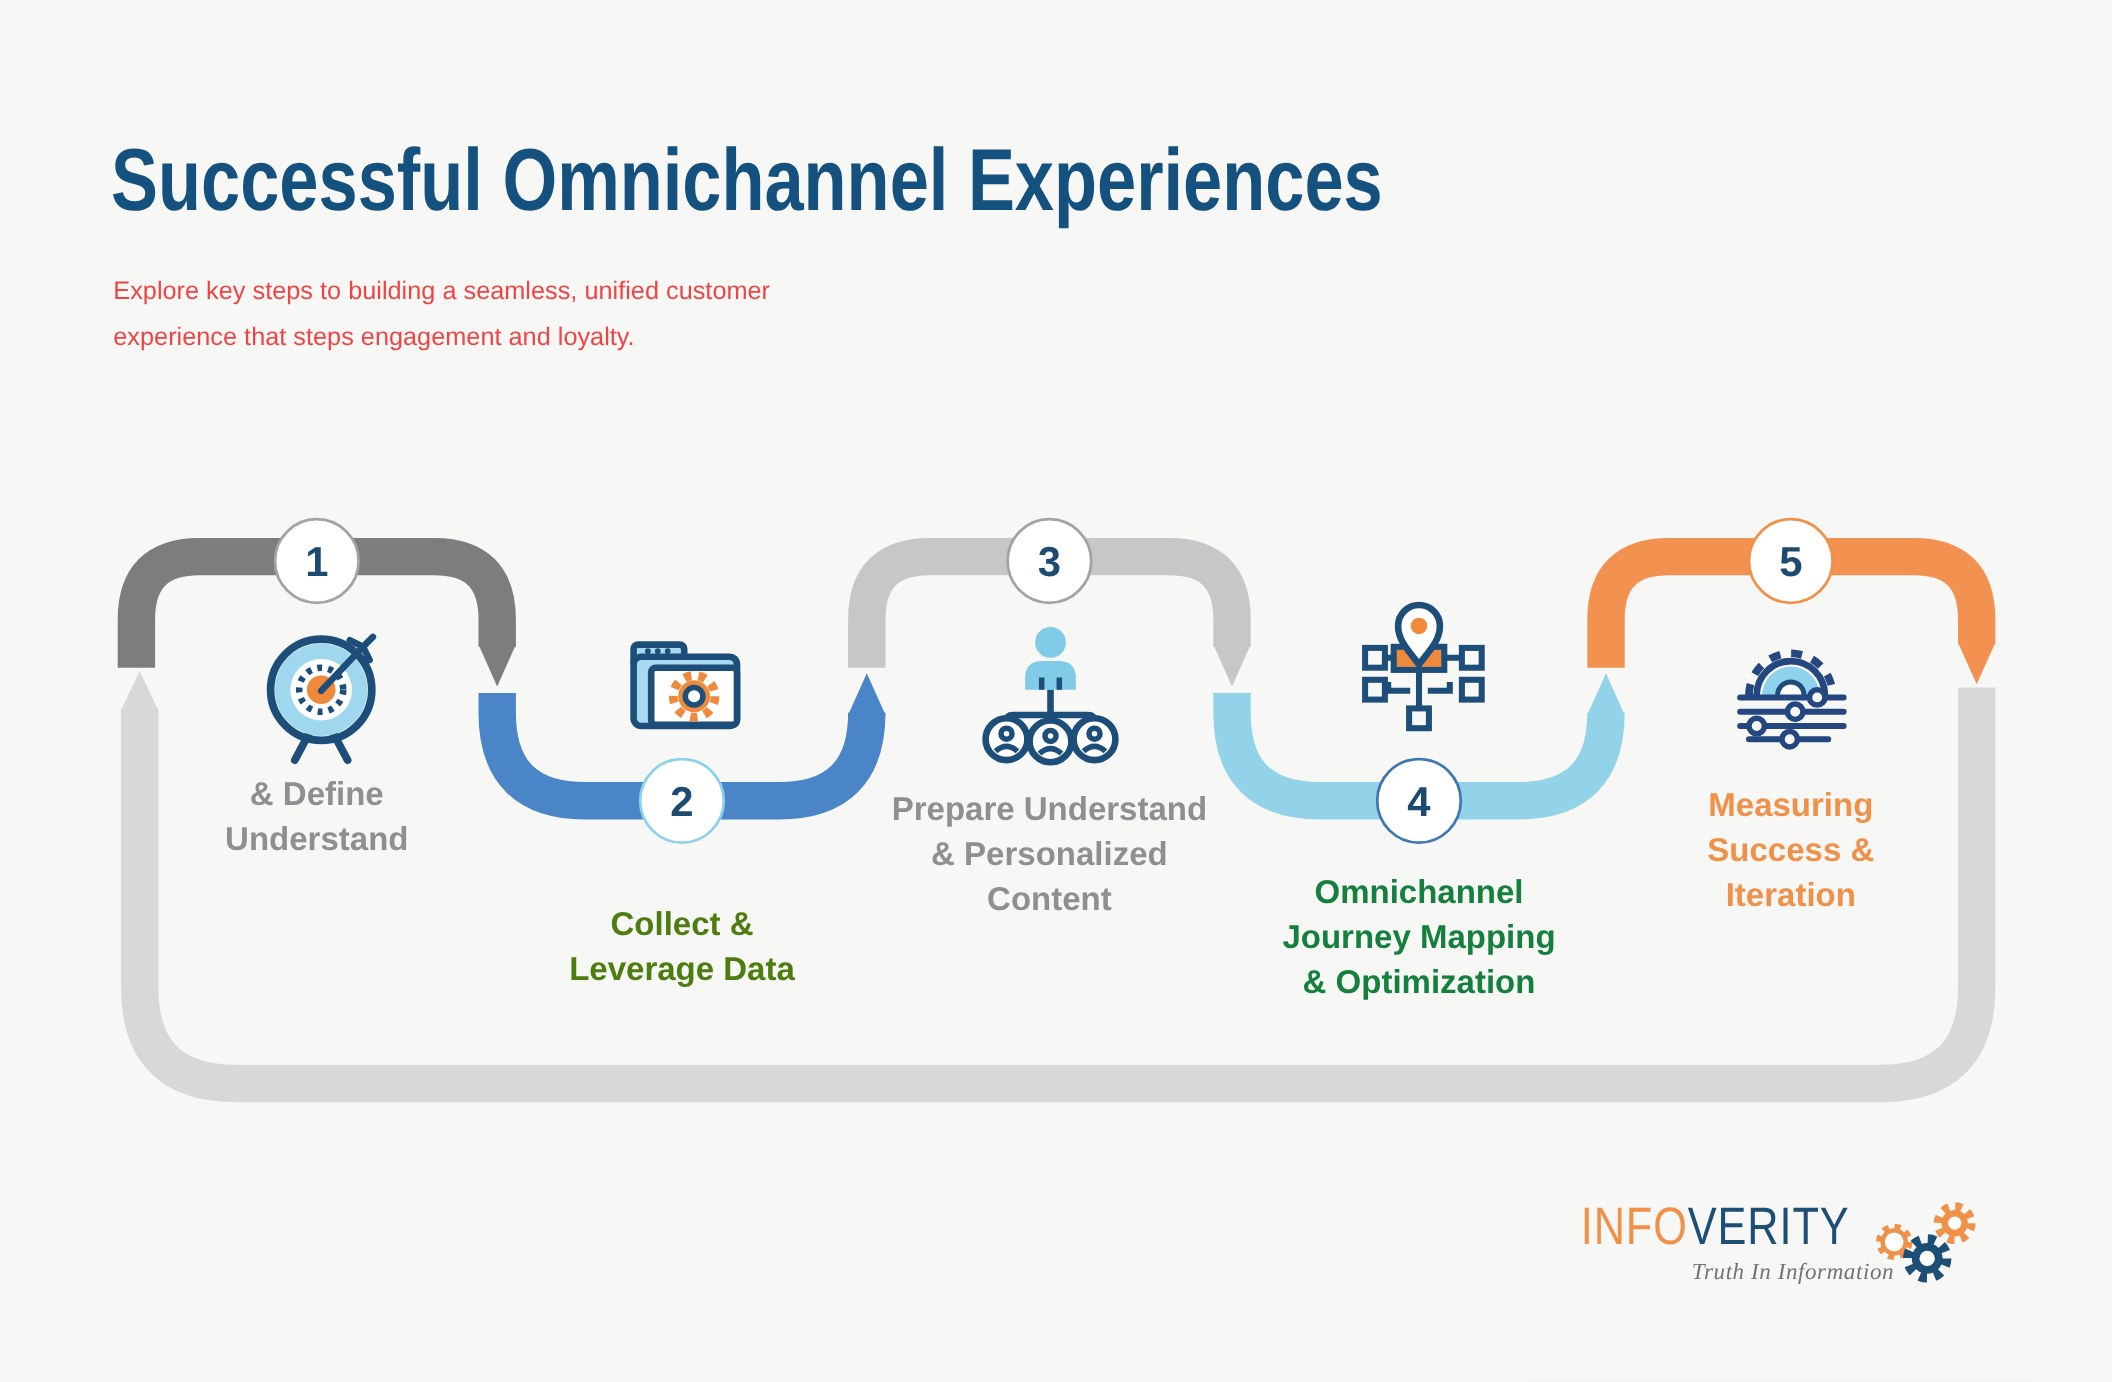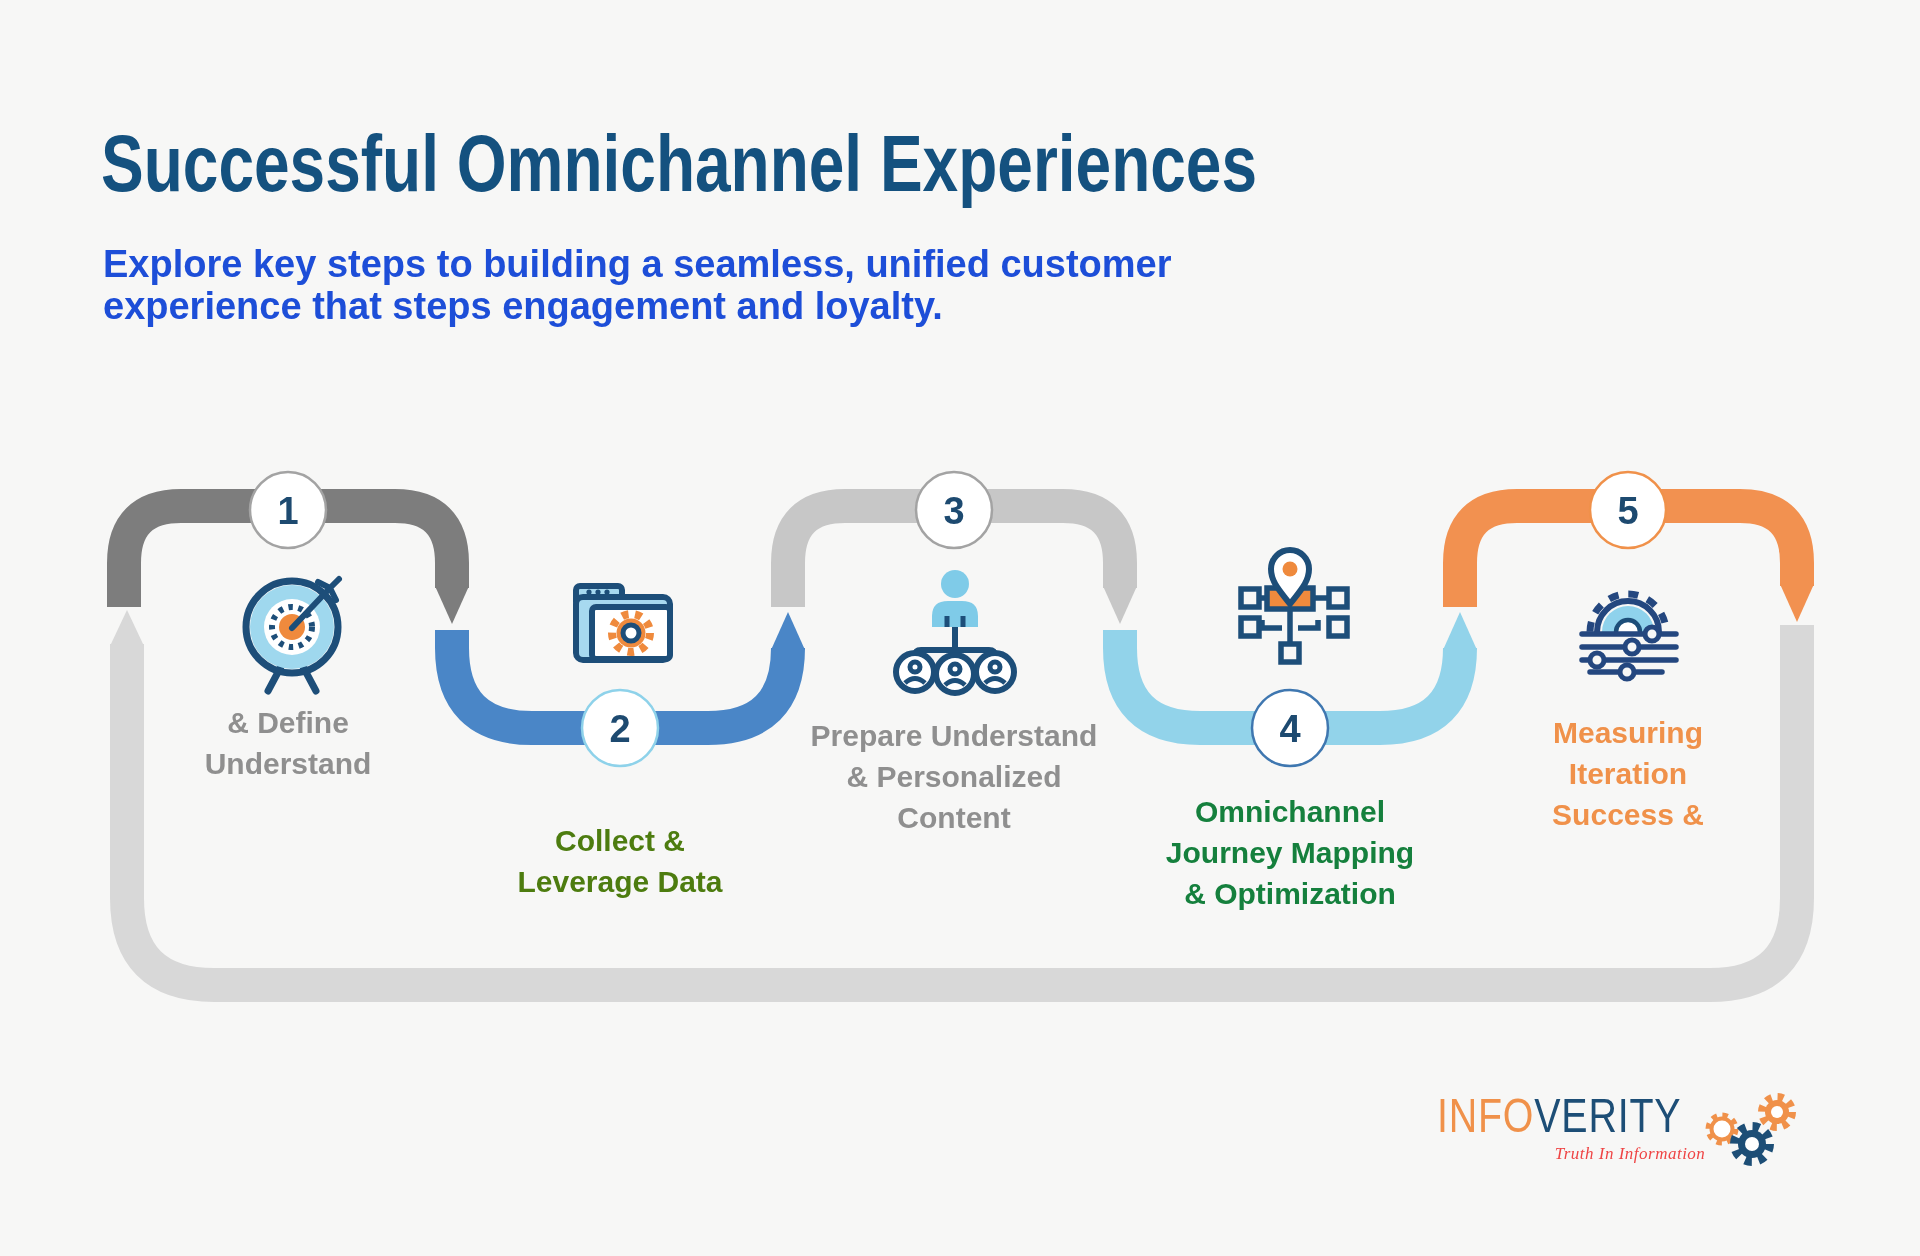--- a/index.html
+++ b/index.html
@@ -8,21 +8,21 @@
 
   .title{
     position:absolute;left:101px;top:124px;
     font-size:80px;font-weight:bold;color:#14517f;
     white-space:nowrap;letter-spacing:0px;
     transform:scaleX(0.80);transform-origin:left top;
     line-height:1;
   }
   .subtitle{
     position:absolute;left:103px;top:243px;
-    font-size:38px;color:#1d4ed8;line-height:42px;font-weight:700;
+    font-size:23px;color:#ef4444;line-height:42px;font-weight:400;
   }
   .subtitle span{display:block;}
 
   .step-label{
     position:absolute;width:400px;text-align:center;
     font-size:30px;font-weight:bold;line-height:41px;
   }
   .step-label span{display:block;}
   .lbl-1{left:88px;top:702px;color:#8f8f8f;}
   .lbl-2{left:420px;top:820px;color:#4d7c0f;}
@@ -35,21 +35,21 @@
   .logo-wordmark{
     position:absolute;left:1437px;top:1092px;
     font-size:48px;font-weight:400;letter-spacing:1px;white-space:nowrap;
     transform:scaleX(0.82);transform-origin:left top;line-height:1;
   }
   .logo-wordmark .part1{color:#f0914a;}
   .logo-wordmark .part2{color:#1d4e76;}
   .logo-tagline{
     position:absolute;left:1430px;top:1144px;width:400px;text-align:center;
     font-family:"Liberation Serif",serif;font-style:italic;
-    font-size:17px;color:#ef4444;letter-spacing:0.5px;
+    font-size:21px;color:#737373;letter-spacing:0.5px;
   }
 </style>
 </head>
 <body>
 
 <div id="canvas">
 
   <div class="title">Successful Omnichannel Experiences</div>
 
   <div class="subtitle">
@@ -211,22 +211,22 @@
     <span>&amp; Personalized</span>
     <span>Content</span>
   </div>
   <div class="step-label lbl-4">
     <span>Omnichannel</span>
     <span>Journey Mapping</span>
     <span>&amp; Optimization</span>
   </div>
   <div class="step-label lbl-5">
     <span>Measuring</span>
+    <span>Success &amp;</span>
     <span>Iteration</span>
-    <span>Success &amp;</span>
   </div>
 
   <div class="logo-wordmark">
     <span class="part1">INFO</span><span class="part2">VERITY</span>
   </div>
   <div class="logo-tagline">Truth In Information</div>
 
 </div>
 
 </body></html>

